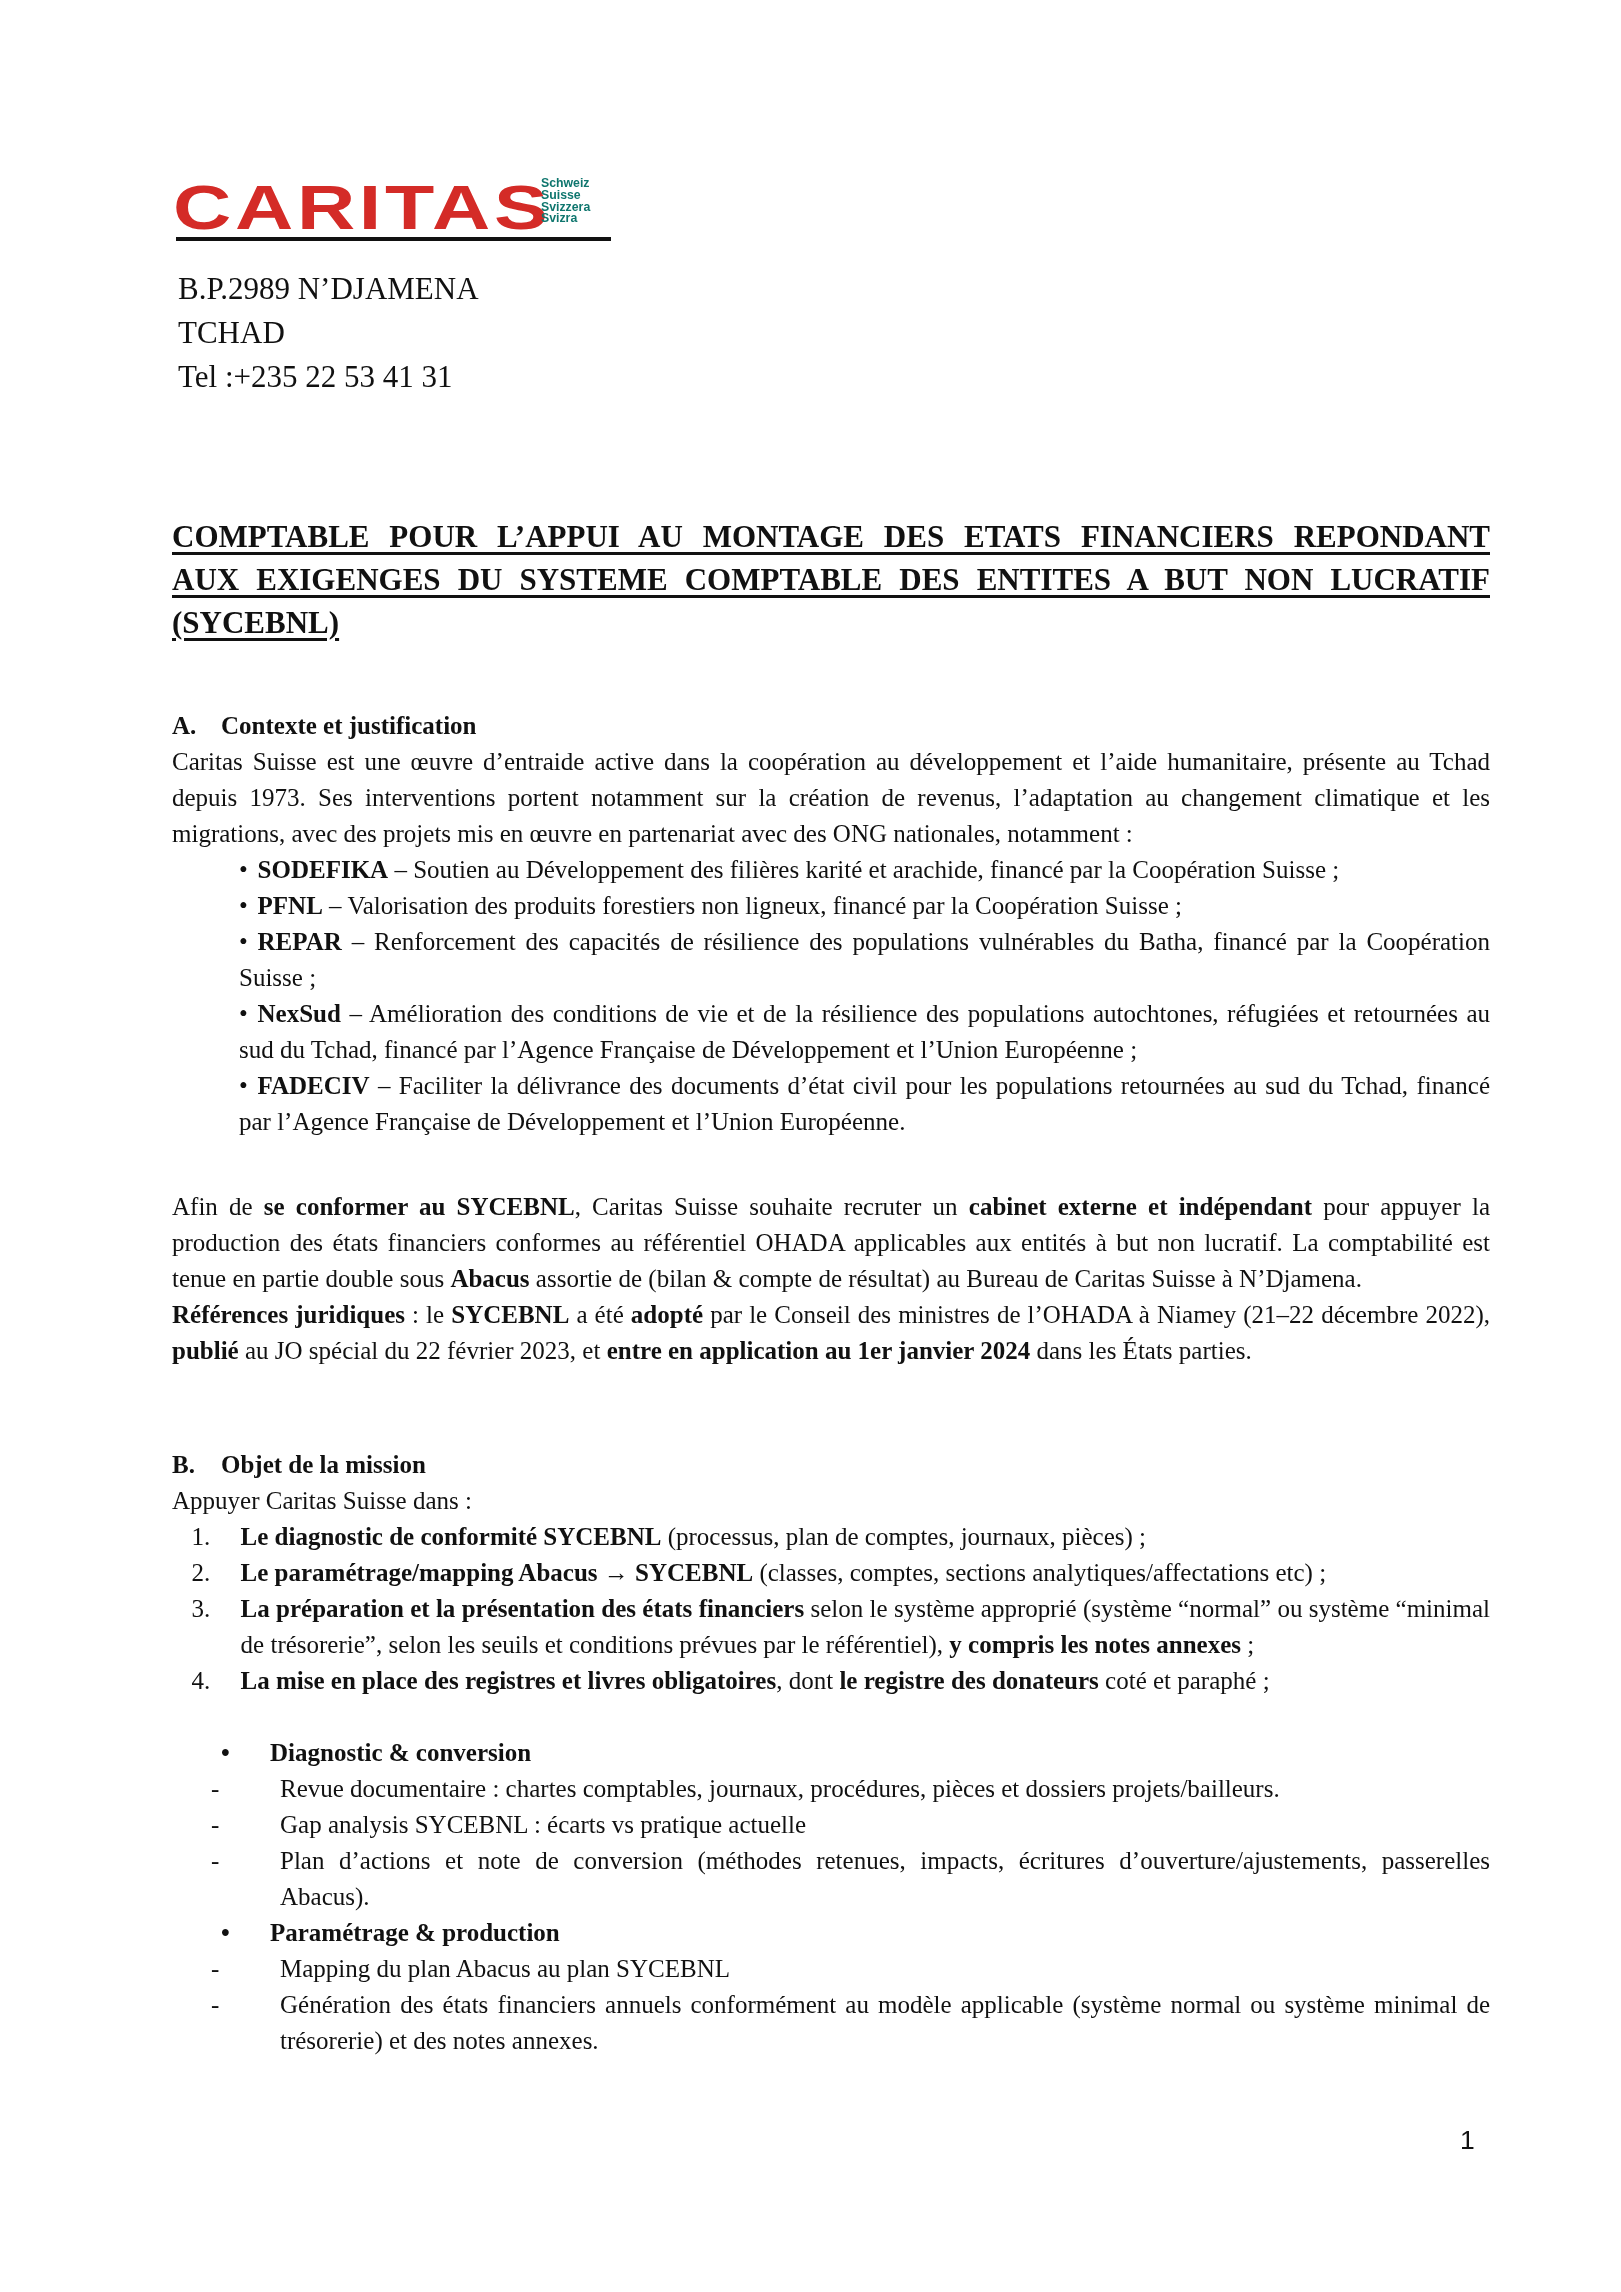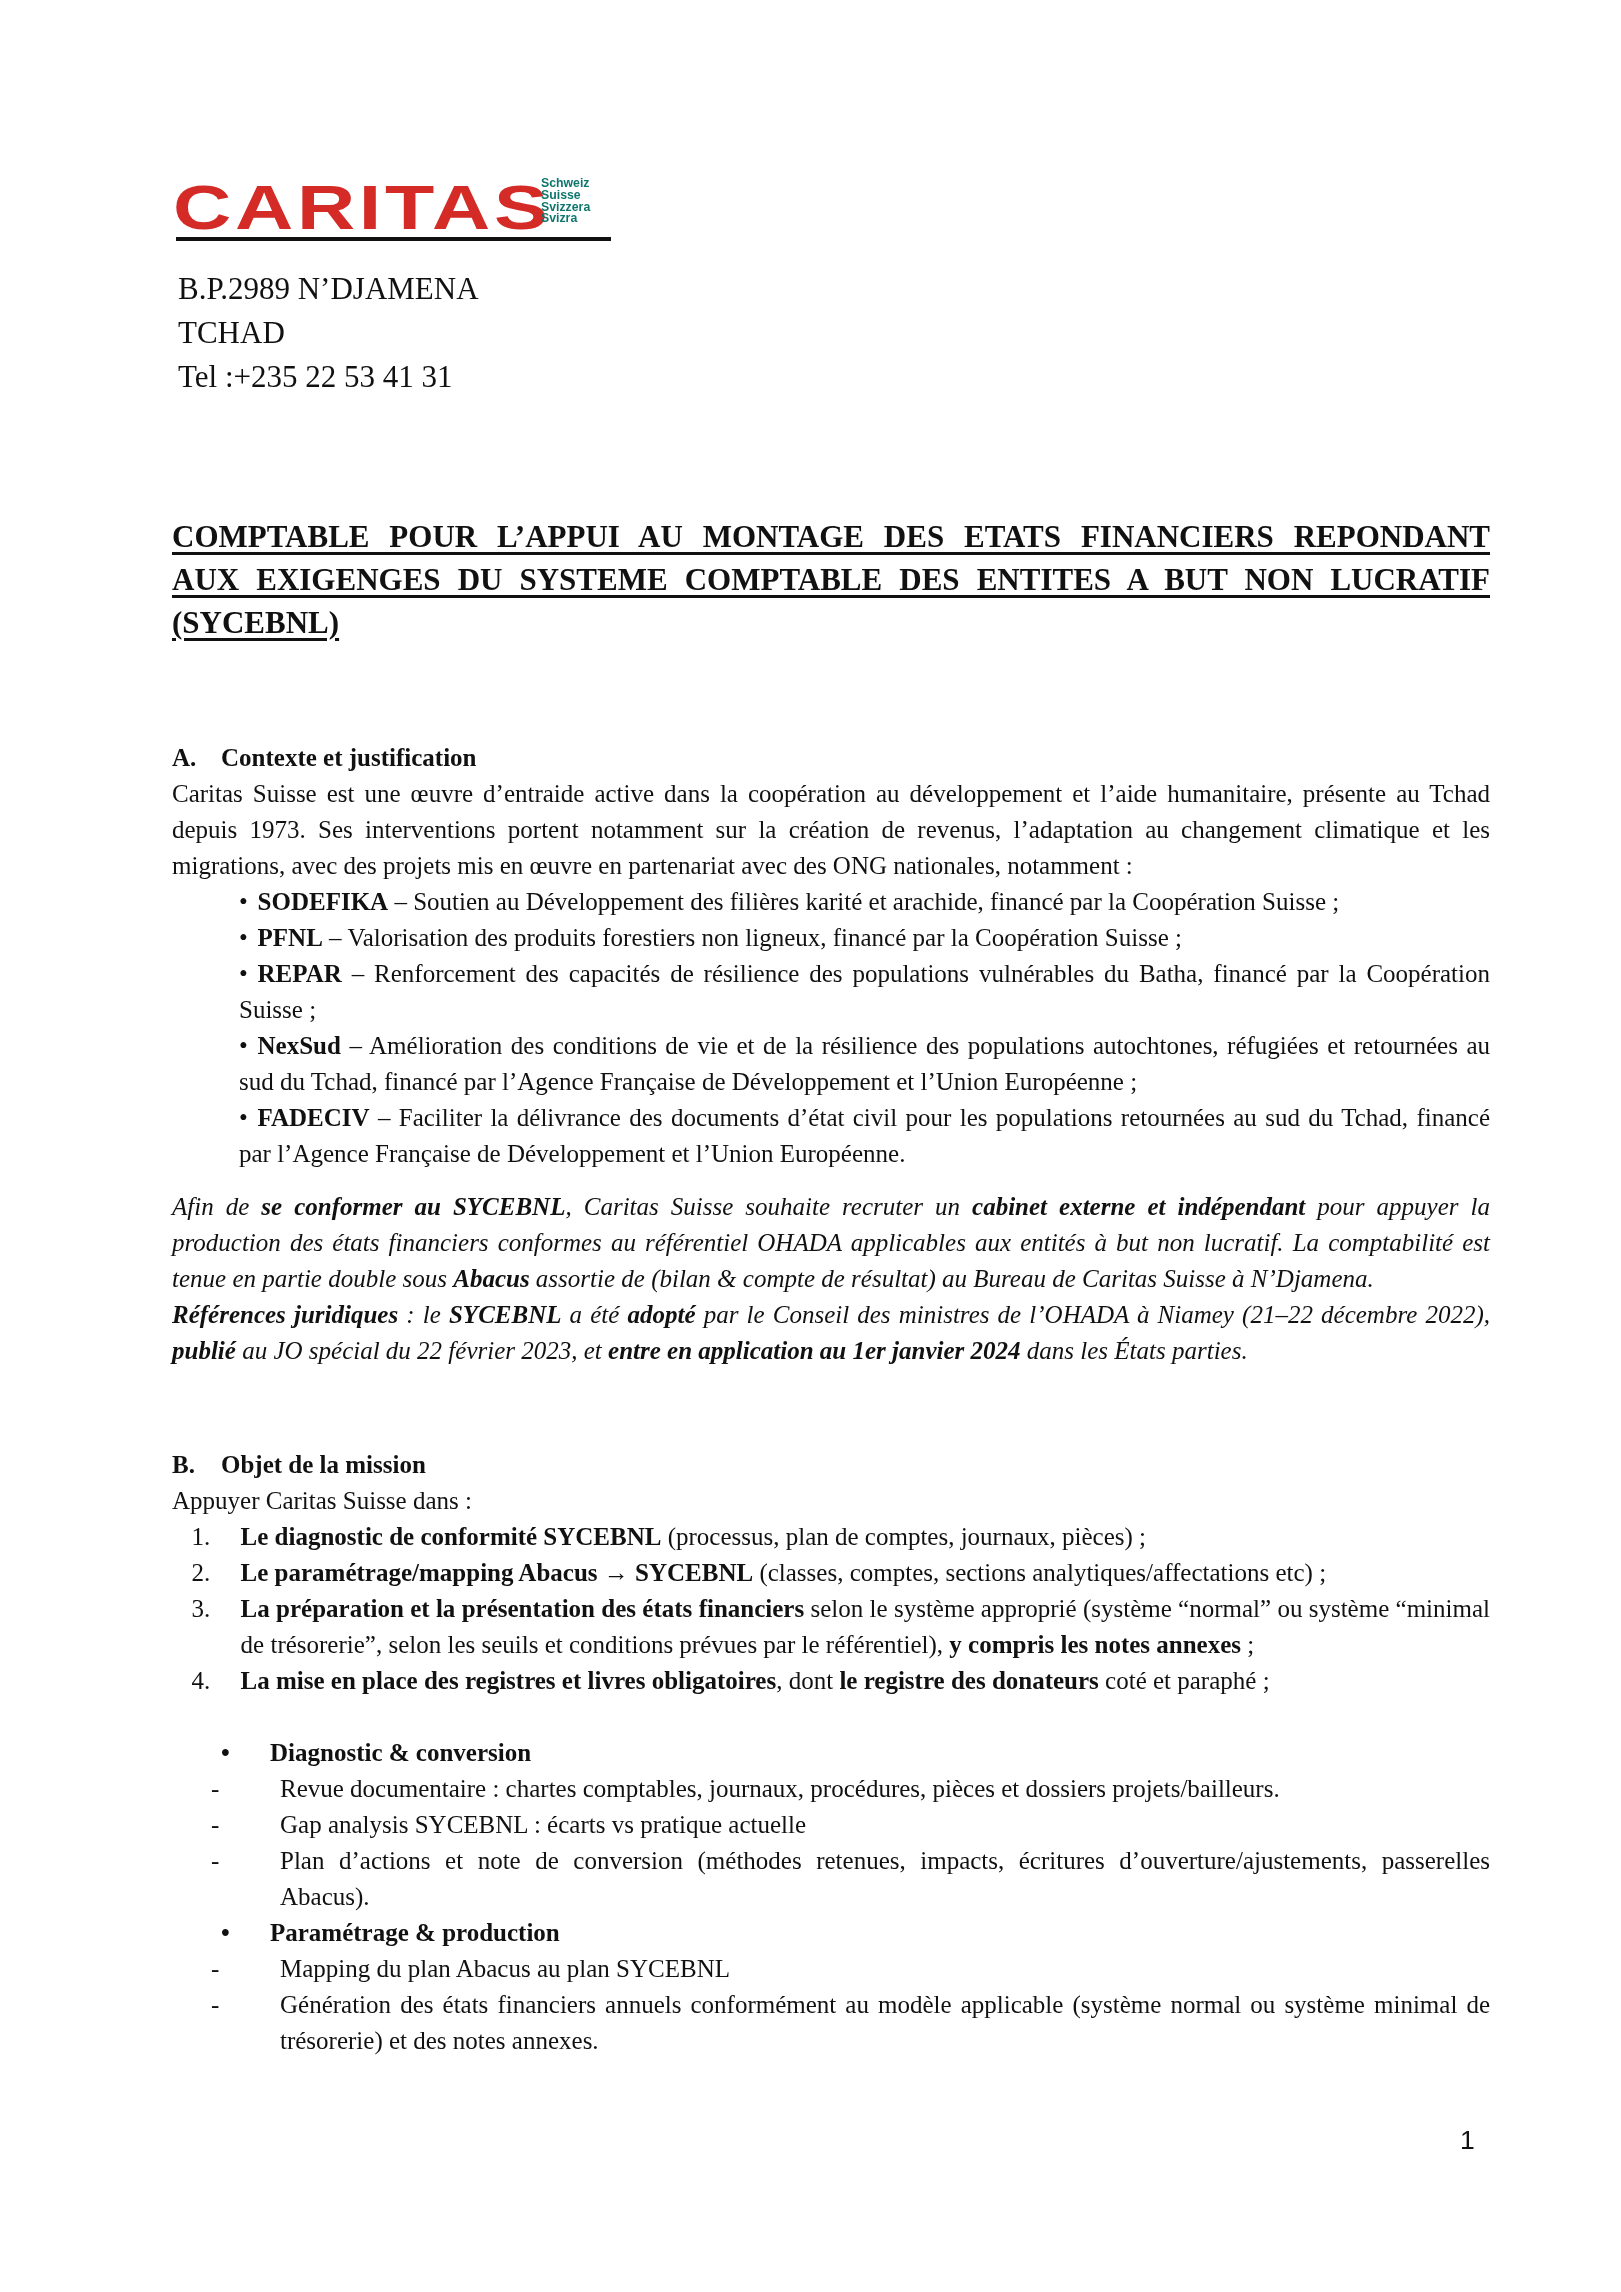--- a/index.html
+++ b/index.html
@@ -63,35 +63,35 @@
     <div>TCHAD</div>
     <div>Tel :+235 22 53 41 31</div>
   </div>
 
   <div class="title">
     <span class="justify-line"><span>COMPTABLE POUR L’APPUI AU MONTAGE DES ETATS FINANCIERS REPONDANT</span></span>
     <span class="justify-line"><span>AUX EXIGENGES DU SYSTEME COMPTABLE DES ENTITES A BUT NON LUCRATIF</span></span>
     <span>(SYCEBNL)</span>
   </div>
 
-  <div class="body" style="top: 708px; margin-top: 32px;">
+  <div class="body" style="top: 708px;">
     <div class="h-sec">
       <span class="letter">A.</span><span>Contexte et justification</span>
     </div>
     <p>Caritas Suisse est une œuvre d’entraide active dans la coopération au développement et l’aide humanitaire, présente au Tchad depuis 1973. Ses interventions portent notamment sur la création de revenus, l’adaptation au changement climatique et les migrations, avec des projets mis en œuvre en partenariat avec des ONG nationales, notamment :</p>
     <ul class="projects">
       <li><span class="dot">•</span><b>SODEFIKA</b><span> – Soutien au Développement des filières karité et arachide, financé par la Coopération Suisse ;</span></li>
       <li><span class="dot">•</span><b>PFNL</b><span> – Valorisation des produits forestiers non ligneux, financé par la Coopération Suisse ;</span></li>
       <li><span class="dot">•</span><b>REPAR</b><span> – Renforcement des capacités de résilience des populations vulnérables du Batha, financé par la Coopération Suisse ;</span></li>
       <li><span class="dot">•</span><b>NexSud</b><span> – Amélioration des conditions de vie et de la résilience des populations autochtones, réfugiées et retournées au sud du Tchad, financé par l’Agence Française de Développement et l’Union Européenne ;</span></li>
       <li><span class="dot">•</span><b>FADECIV</b><span> – Faciliter la délivrance des documents d’état civil pour les populations retournées au sud du Tchad, financé par l’Agence Française de Développement et l’Union Européenne.</span></li>
     </ul>
   </div>
 
-  <div class="body" style="top: 1189px; font-style: italic;">
+  <div class="body" style="top: 1189px;">
     <p><span>Afin de </span><b>se conformer au SYCEBNL</b><span>, Caritas Suisse souhaite recruter un </span><b>cabinet externe et indépendant</b><span> pour appuyer la production des états financiers conformes au référentiel OHADA applicables aux entités à but non lucratif. La comptabilité est tenue en partie double sous </span><b>Abacus</b><span> assortie de (bilan &amp; compte de résultat) au Bureau de Caritas Suisse à N’Djamena.</span></p>
     <p><b>Références juridiques</b><span> : le </span><b>SYCEBNL</b><span> a été </span><b>adopté</b><span> par le Conseil des ministres de l’OHADA à Niamey (21–22 décembre 2022), </span><b>publié</b><span> au JO spécial du 22 février 2023, et </span><b>entre en application au 1er janvier 2024</b><span> dans les États parties.</span></p>
   </div>
 
   <div class="body" style="top: 1447px;">
     <div class="h-sec">
       <span class="letter">B.</span><span>Objet de la mission</span>
     </div>
     <p>Appuyer Caritas Suisse dans :</p>
     <ol class="objets">

